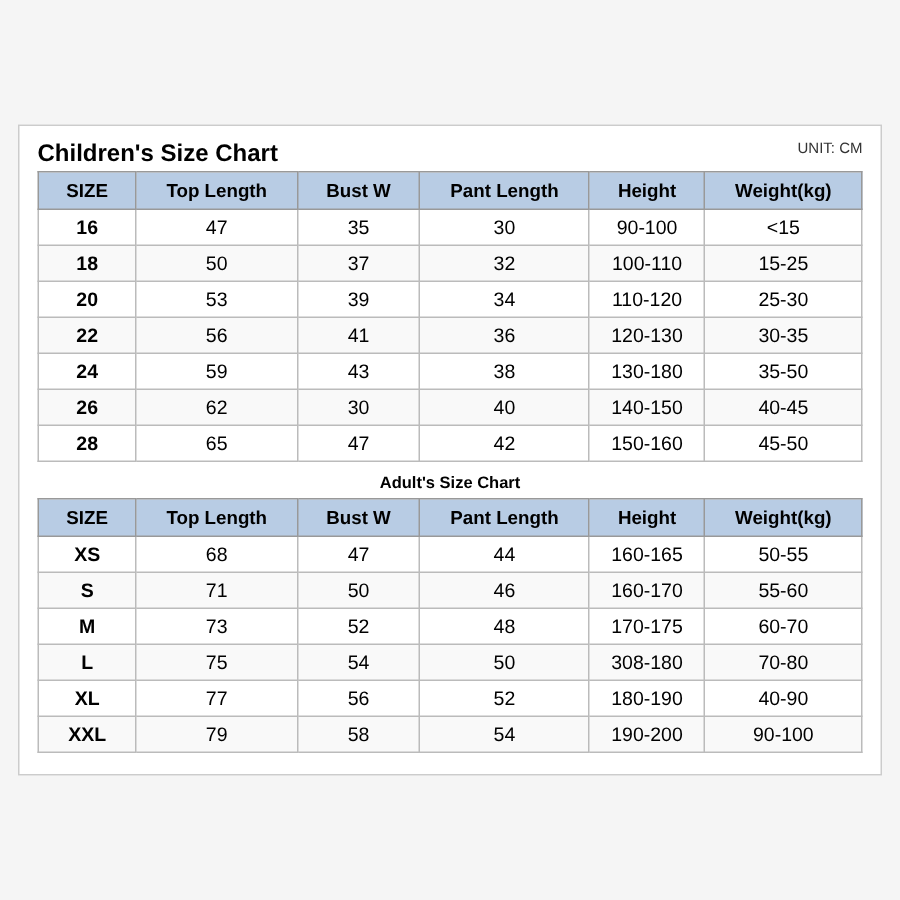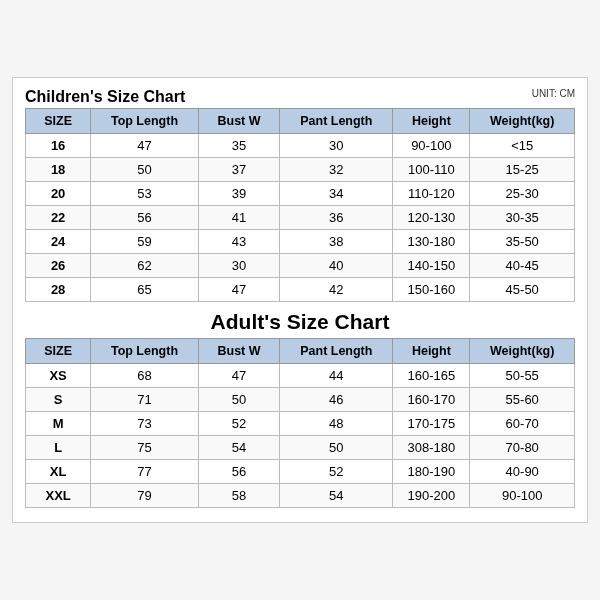--- a/index.html
+++ b/index.html
@@ -57,21 +57,21 @@
       background-color: #f9f9f9;
     }
     tr:nth-child(odd) td {
       background-color: #ffffff;
     }
     .size-col {
       font-weight: bold;
     }
     .section-title {
       text-align: center;
-      font-size: 21px;
+      font-size: 11px;
       font-weight: bold;
       padding: 6px 0 4px;
     }
     .tips {
       text-align: center;
       font-size: 11.5px;
       color: #cc0000;
       margin-top: 6px;
     }
   </style>

